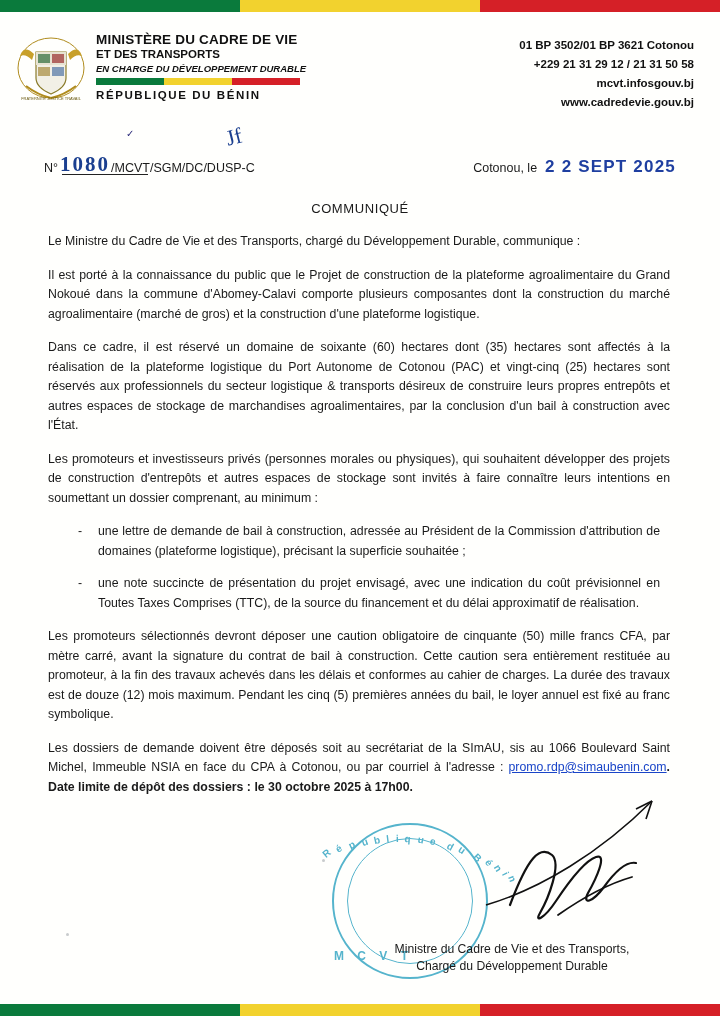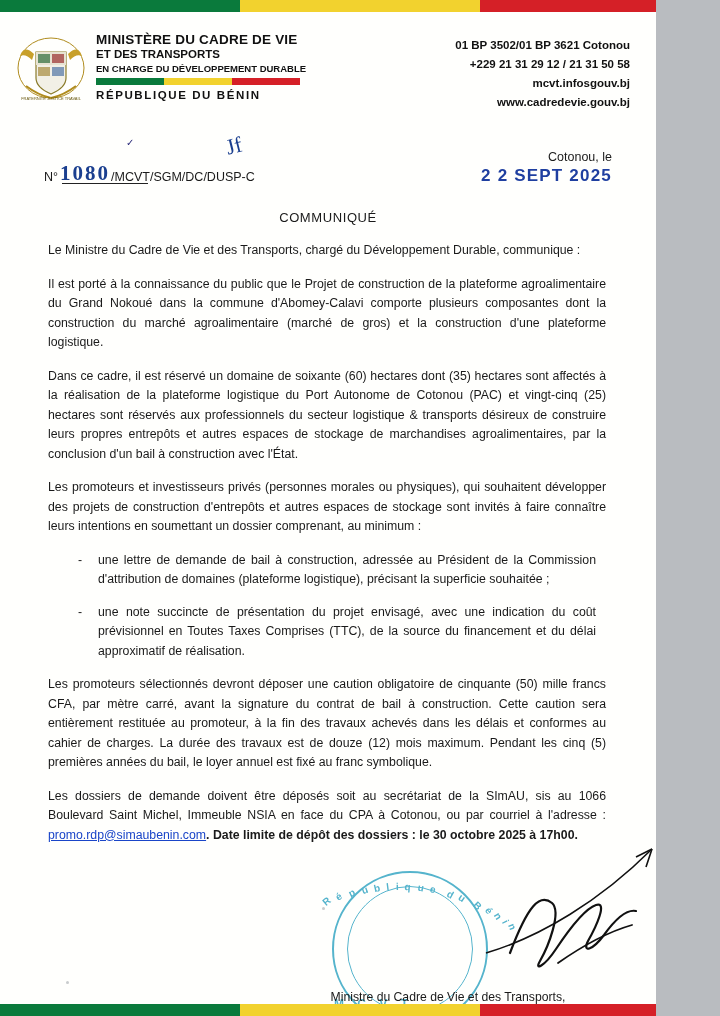--- a/index.html
+++ b/index.html
@@ -2,21 +2,21 @@
 <html><head>
 <meta charset="utf-8">
 <style>
   html, body {
     margin: 0;
     padding: 0;
     background: #b9bcc0;
   }
   .page {
     position: relative;
-    width: 656px;
+    width: 720px;
     height: 1016px;
     background: #14532d;
     overflow: hidden;
     font-family: "Liberation Sans", sans-serif;
     color: #1a1a1a;
   }
   
   .flag-bar {
     position: absolute;
     left: 0;
@@ -71,20 +71,21 @@
     font-weight: bold;
     color: #111;
     line-height: 14px;
   }
   .ministry .l3 {
     font-size: 9.5px;
     font-weight: bold;
     color: #111;
     line-height: 13px;
     margin-top: 1px;
+    font-style: italic;
   }
   .ministry .rule {
     width: 204px;
     height: 7px;
     display: flex;
     margin: 3px 0 4px 0;
   }
   .ministry .l4 {
     font-size: 11.5px;
     font-weight: bold;
@@ -132,21 +133,20 @@
     left: 18px;
     bottom: 0px;
     width: 86px;
     border-bottom: 1.3px solid #222;
   }
   .ref-suffix { font-size: 12.5px; position: relative; top: 0px; }
   .ref-right {
     font-size: 12.5px;
     display: flex;
     align-items: flex-end;
-    flex-direction: column;
   }
   .date-stamp {
     font-family: "Liberation Sans", sans-serif;
     font-size: 17px;
     font-weight: bold;
     color: #1f3fa0;
     letter-spacing: 1.2px;
     margin-left: 8px;
     position: relative;
     top: 2px;

